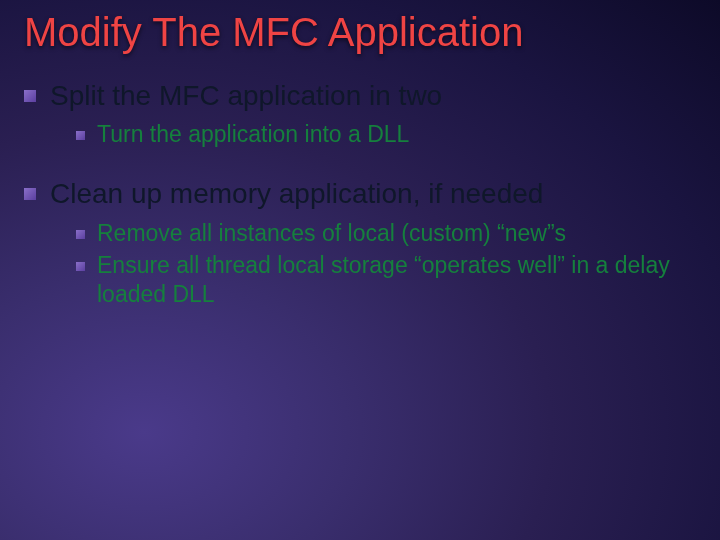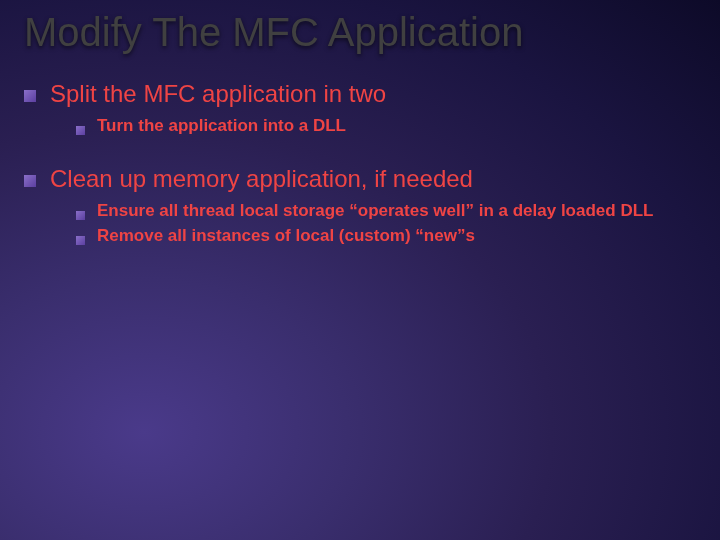--- a/index.html
+++ b/index.html
@@ -12,67 +12,66 @@
       position: relative;
     }
     .slide {
       padding: 10px 24px 24px 24px;
       width: 100%;
       height: 100%;
     }
     .title {
       font-size: 40px;
       font-weight: 400;
-      color: #404040;
+      color: #ef4444;
       letter-spacing: 0px;
       margin-bottom: 24px;
       line-height: 1.1;
       text-shadow: 0 2px 4px rgba(0,0,0,0.6);
     }
     .bullet-l1 {
       display: flex;
       align-items: flex-start;
       margin-bottom: 6px;
       margin-top: 4px;
     }
     .bullet-l1 .marker {
       width: 12px;
       height: 12px;
       background: linear-gradient(135deg, #8a6fc9, #5b3fa0);
       margin-right: 14px;
       margin-top: 12px;
       flex-shrink: 0;
     }
     .bullet-l1 .text {
-      font-size: 24px;
-      color: #ef4444;
+      font-size: 28px;
+      color: #0f172a;
       line-height: 1.3;
     }
     .sub-list {
       margin-left: 52px;
       margin-bottom: 26px;
     }
     .bullet-l2 {
       display: flex;
       align-items: flex-start;
       margin-bottom: 2px;
     }
     .bullet-l2 .marker {
       width: 9px;
       height: 9px;
       background: linear-gradient(135deg, #8a6fc9, #5b3fa0);
       margin-right: 12px;
       margin-top: 11px;
       flex-shrink: 0;
     }
     .bullet-l2 .text {
-      font-size: 17px;
-      color: #ef4444;
+      font-size: 23px;
+      color: #15803d;
       line-height: 1.3;
-      font-weight: bold;
     }
   </style>
 </head>
 <body>
 
 <div class="slide">
   <h1 class="title">Modify The MFC Application</h1>
 
   <div class="bullet-l1">
     <span class="marker"></span>
@@ -85,20 +84,20 @@
     </div>
   </div>
 
   <div class="bullet-l1">
     <span class="marker"></span>
     <span class="text">Clean up memory application, if needed</span>
   </div>
   <div class="sub-list">
     <div class="bullet-l2">
       <span class="marker"></span>
-      <span class="text">Ensure all thread local storage “operates well” in a delay loaded DLL</span>
+      <span class="text">Remove all instances of local (custom) “new”s</span>
     </div>
     <div class="bullet-l2">
       <span class="marker"></span>
-      <span class="text">Remove all instances of local (custom) “new”s</span>
+      <span class="text">Ensure all thread local storage “operates well” in a delay loaded DLL</span>
     </div>
   </div>
 </div>
 
 </body></html>

